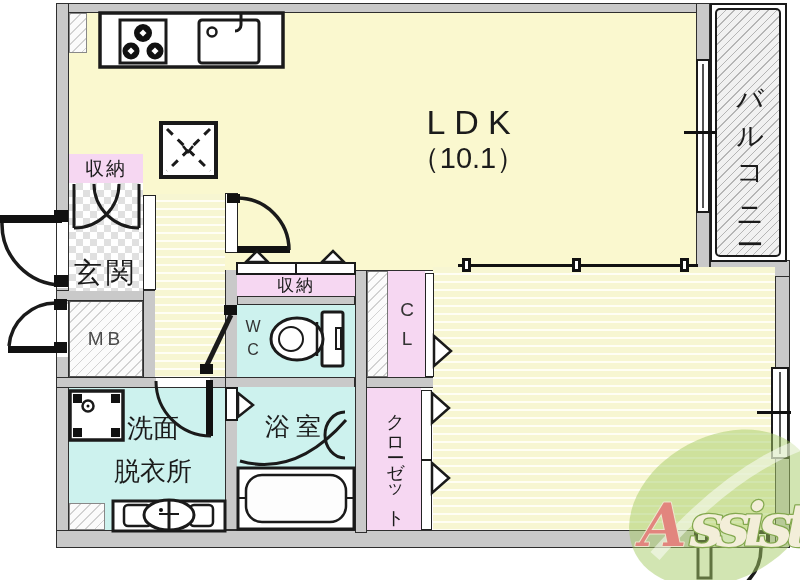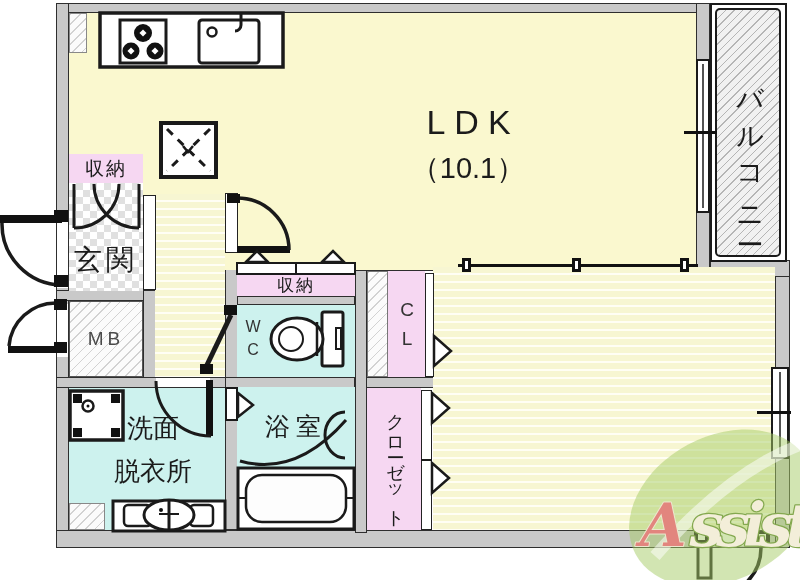--- a/index.html
+++ b/index.html
@@ -71,23 +71,23 @@
   <div class="gap" style="left:57px;top:214px;width:11px;height:74px;"></div>
   <div class="gap" style="left:57px;top:304px;width:11px;height:53px;"></div>
   <div class="gap" style="left:156px;top:378px;width:54px;height:9px;"></div>
   <div class="gap" style="left:711px;top:531px;width:47px;height:15px;"></div>
   <div class="jamb" style="left:143px;top:195px;width:13px;height:95px;"></div>
   <div class="jamb" style="left:225px;top:193px;width:13px;height:60px;"></div>
   <div class="jamb" style="left:425px;top:273px;width:9px;height:104px;"></div>
   <div class="jamb" style="left:421px;top:390px;width:11px;height:140px;"></div>
 
   <div class="lbl" style="left:398px;top:100px;width:150px;font-size:34px;letter-spacing:9px;">LDK</div>
-  <div class="lbl" style="left:378px;top:150px;width:180px;font-size:29px;">（10.1）</div>
+  <div class="lbl" style="left:378px;top:140px;width:180px;font-size:29px;">（10.1）</div>
   <div class="lbl vtext" style="left:732px;top:42px;height:225px;font-size:27px;letter-spacing:10px;">バルコニー</div>
-  <div class="lbl" style="left:69px;top:242px;width:74px;font-size:28px;letter-spacing:4px;">玄関</div>
+  <div class="lbl" style="left:69px;top:255px;width:74px;font-size:28px;letter-spacing:4px;">玄関</div>
   <div class="lbl" style="left:69px;top:157px;width:74px;font-size:19px;letter-spacing:2px;">収納</div>
   <div class="lbl" style="left:237px;top:275px;width:118px;font-size:17px;letter-spacing:2px;">収納</div>
   <div class="lbl" style="left:69px;top:327px;width:74px;font-size:19px;letter-spacing:4px;color:#4a4a4a;">MB</div>
   <div class="lbl" style="left:240px;top:315px;width:26px;font-size:16px;line-height:1.45;color:#333;">W
 C</div>
   <div class="lbl" style="left:92px;top:407px;width:122px;font-size:26px;line-height:1.65;">洗面
 脱衣所</div>
   <div class="lbl" style="left:242px;top:410px;width:108px;font-size:25px;letter-spacing:6px;">浴室</div>
   <div class="lbl" style="left:392px;top:296px;width:30px;font-size:19px;line-height:1.5;color:#333;">C
 L</div>

